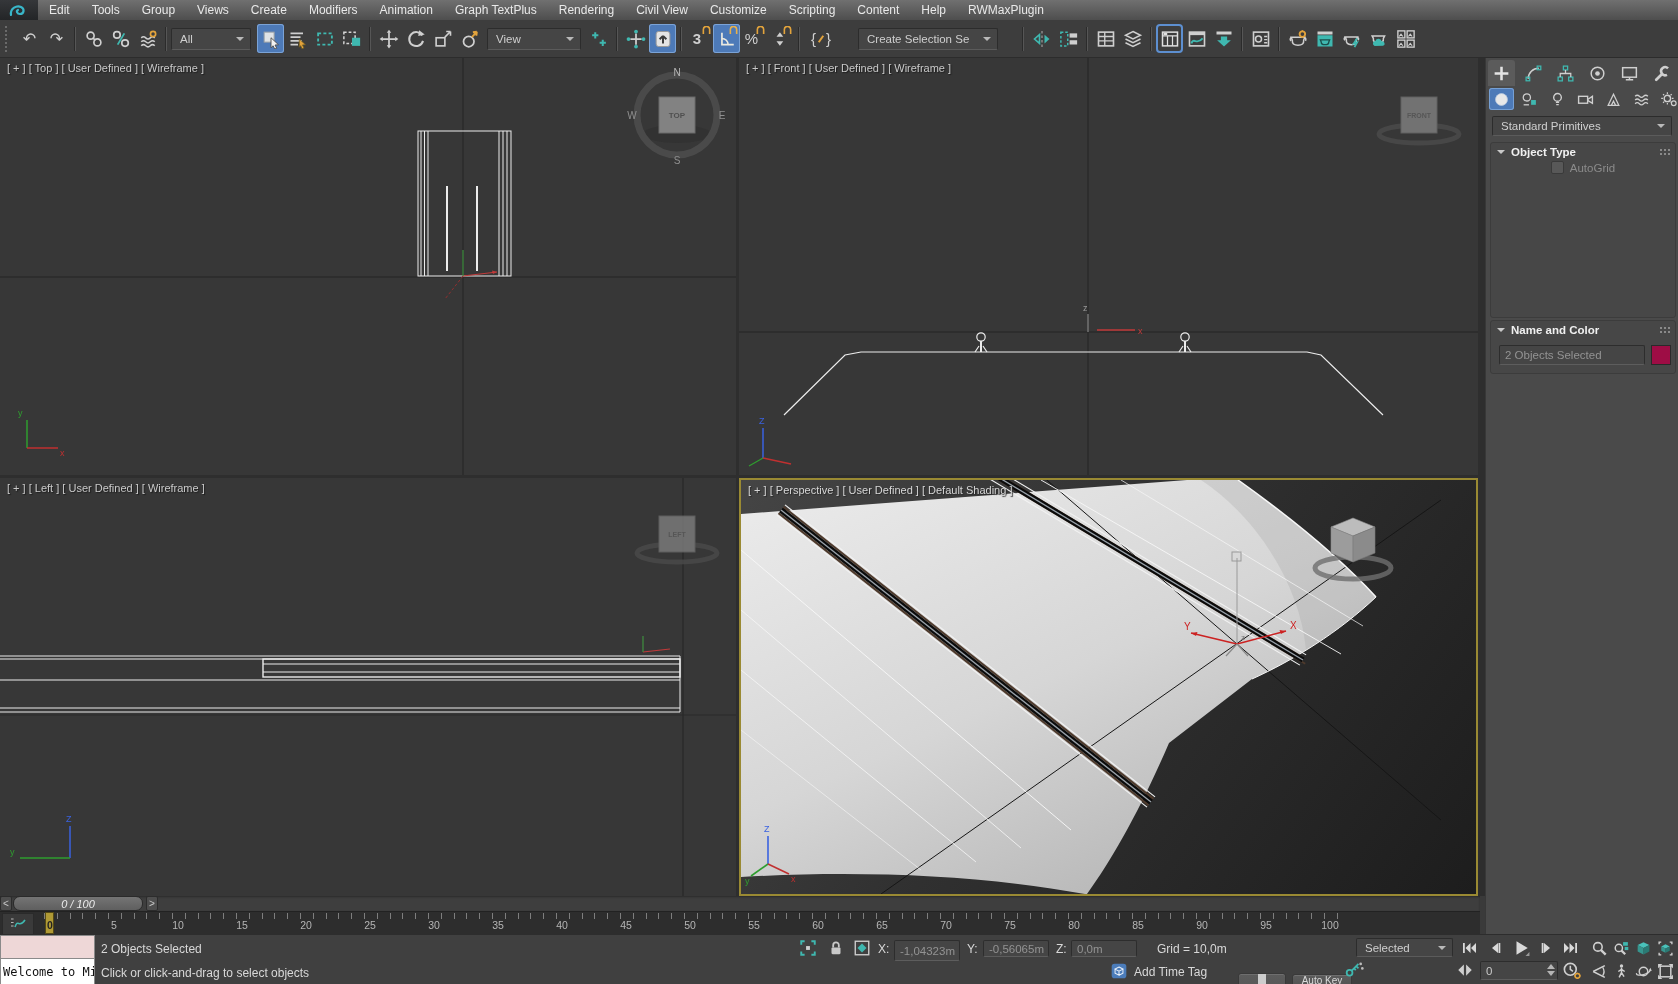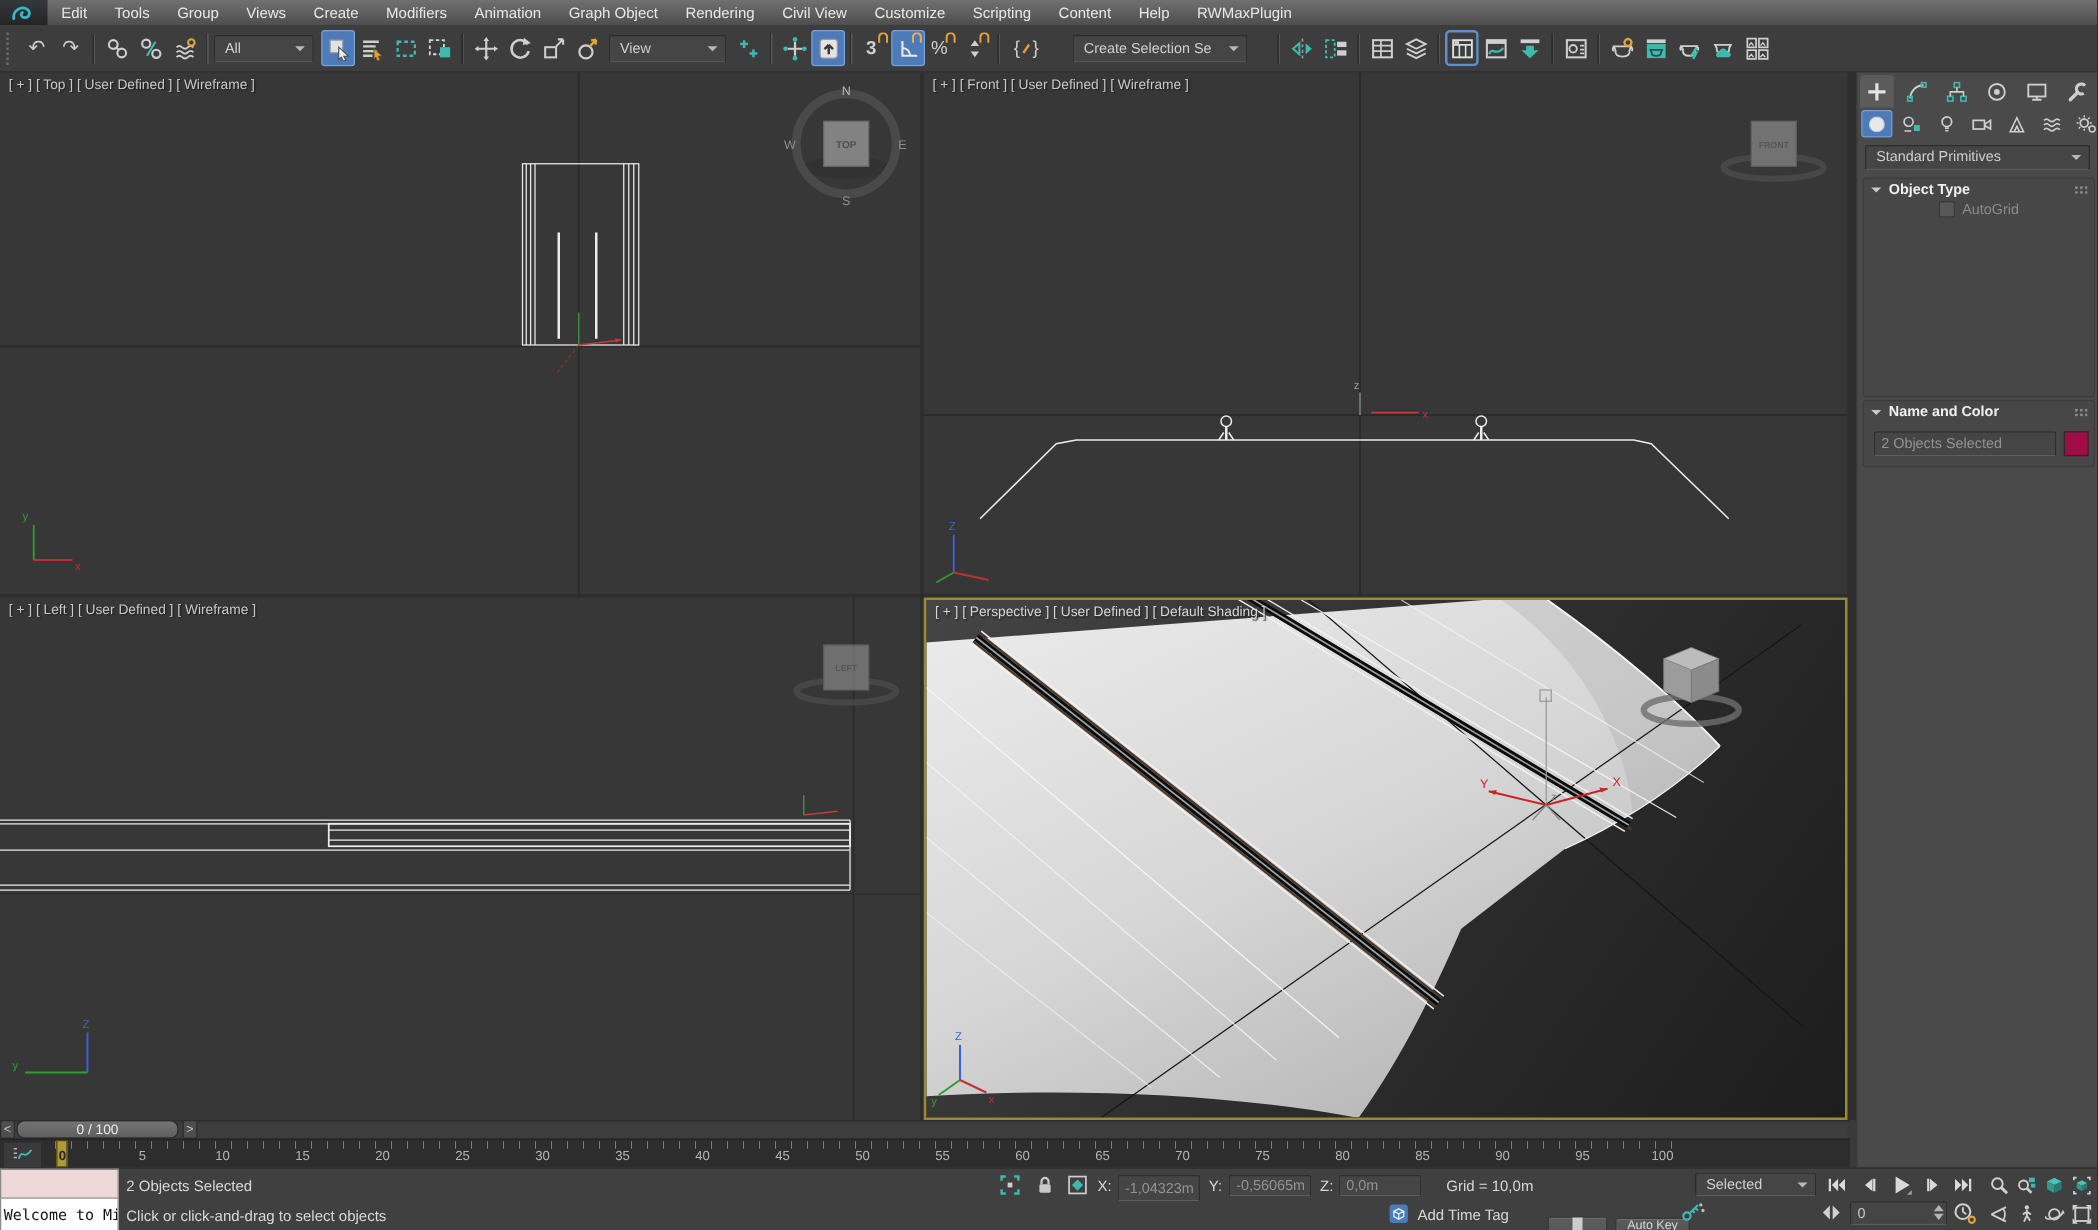--- a/index.html
+++ b/index.html
@@ -45,21 +45,21 @@
   .obtn{width:84px;height:18px;}
   #otgrid{position:absolute;left:8px;top:36px;width:172px;display:grid;grid-template-columns:84px 84px;gap:4px;}
   .chk{width:11px;height:11px;background:#585858;border:1px solid #3a3a3a;border-radius:2px;}
   .field{background:#454545;border:1px solid #2d2d2d;border-bottom-color:#5d5d5d;color:#939393;
          font-size:11.5px;display:flex;align-items:center;padding:0 5px;box-sizing:border-box;border-radius:2px;}
   
   #timeslider{position:absolute;left:0;top:896px;width:1480px;height:15px;background:#3e3e3e;box-shadow:inset 0 1px 2px #2a2a2a;}
   .ts-btn{position:absolute;top:0;height:15px;background:#4e4e4e;border:1px solid #2c2c2c;color:#c9c9c9;font-size:10px;
           display:flex;align-items:center;justify-content:center;box-sizing:border-box;border-radius:2px;}
   #ts-handle{position:absolute;left:13px;top:0;width:130px;height:15px;background:linear-gradient(#747474,#5f5f5f);
-             border:1px solid #2a2a2a;border-radius:7px;color:#ececec;font-size:11px;display:flex;align-items:center;justify-content:center;box-sizing:border-box;}
+             border:1px solid #2a2a2a;border-radius:7px;color:#ececec;font-size:11px;display:flex;align-items:center;justify-content:center;box-sizing:border-box;font-style:italic;}
   #trackbar{position:absolute;left:0;top:911px;width:1480px;height:23px;background:#2d2d2d;border-top:1px solid #222;}
   #tb-minor{position:absolute;left:44px;top:1px;width:1298px;height:6px;
             background:repeating-linear-gradient(90deg,#7e7e7e 0 1px,transparent 1px 12.8px);}
   #tb-marker{position:absolute;left:45px;top:0;width:9px;height:22px;background:#b09a35;border:1px solid #554a15;box-sizing:border-box;}
   .ticks{position:absolute;left:50px;top:7px;width:1280px;display:flex;justify-content:space-between;}
   .tick{width:0;display:flex;justify-content:center;color:#b5b5b5;font-size:10.5px;}
   .ticks .tick:first-child{color:#242424;font-weight:bold;}
   
   #statusbar{position:absolute;left:0;top:934px;width:1678px;height:50px;background:#404040;border-top:1px solid #2d2d2d;}
   .stxt{position:absolute;color:#d8d8d8;font-size:12px;white-space:nowrap;}
@@ -89,21 +89,21 @@
     </div>
     <div style="display:flex">
 
     <span class="menu-item">Edit</span>
         <span class="menu-item">Tools</span>
         <span class="menu-item">Group</span>
         <span class="menu-item">Views</span>
         <span class="menu-item">Create</span>
         <span class="menu-item">Modifiers</span>
         <span class="menu-item">Animation</span>
-        <span class="menu-item">Graph Object</span>
+        <span class="menu-item">Graph TextPlus</span>
         <span class="menu-item">Rendering</span>
         <span class="menu-item">Civil View</span>
         <span class="menu-item">Customize</span>
         <span class="menu-item">Scripting</span>
         <span class="menu-item">Content</span>
         <span class="menu-item">Help</span>
         <span class="menu-item">RWMaxPlugin</span>
       </div>
   </div>
 

